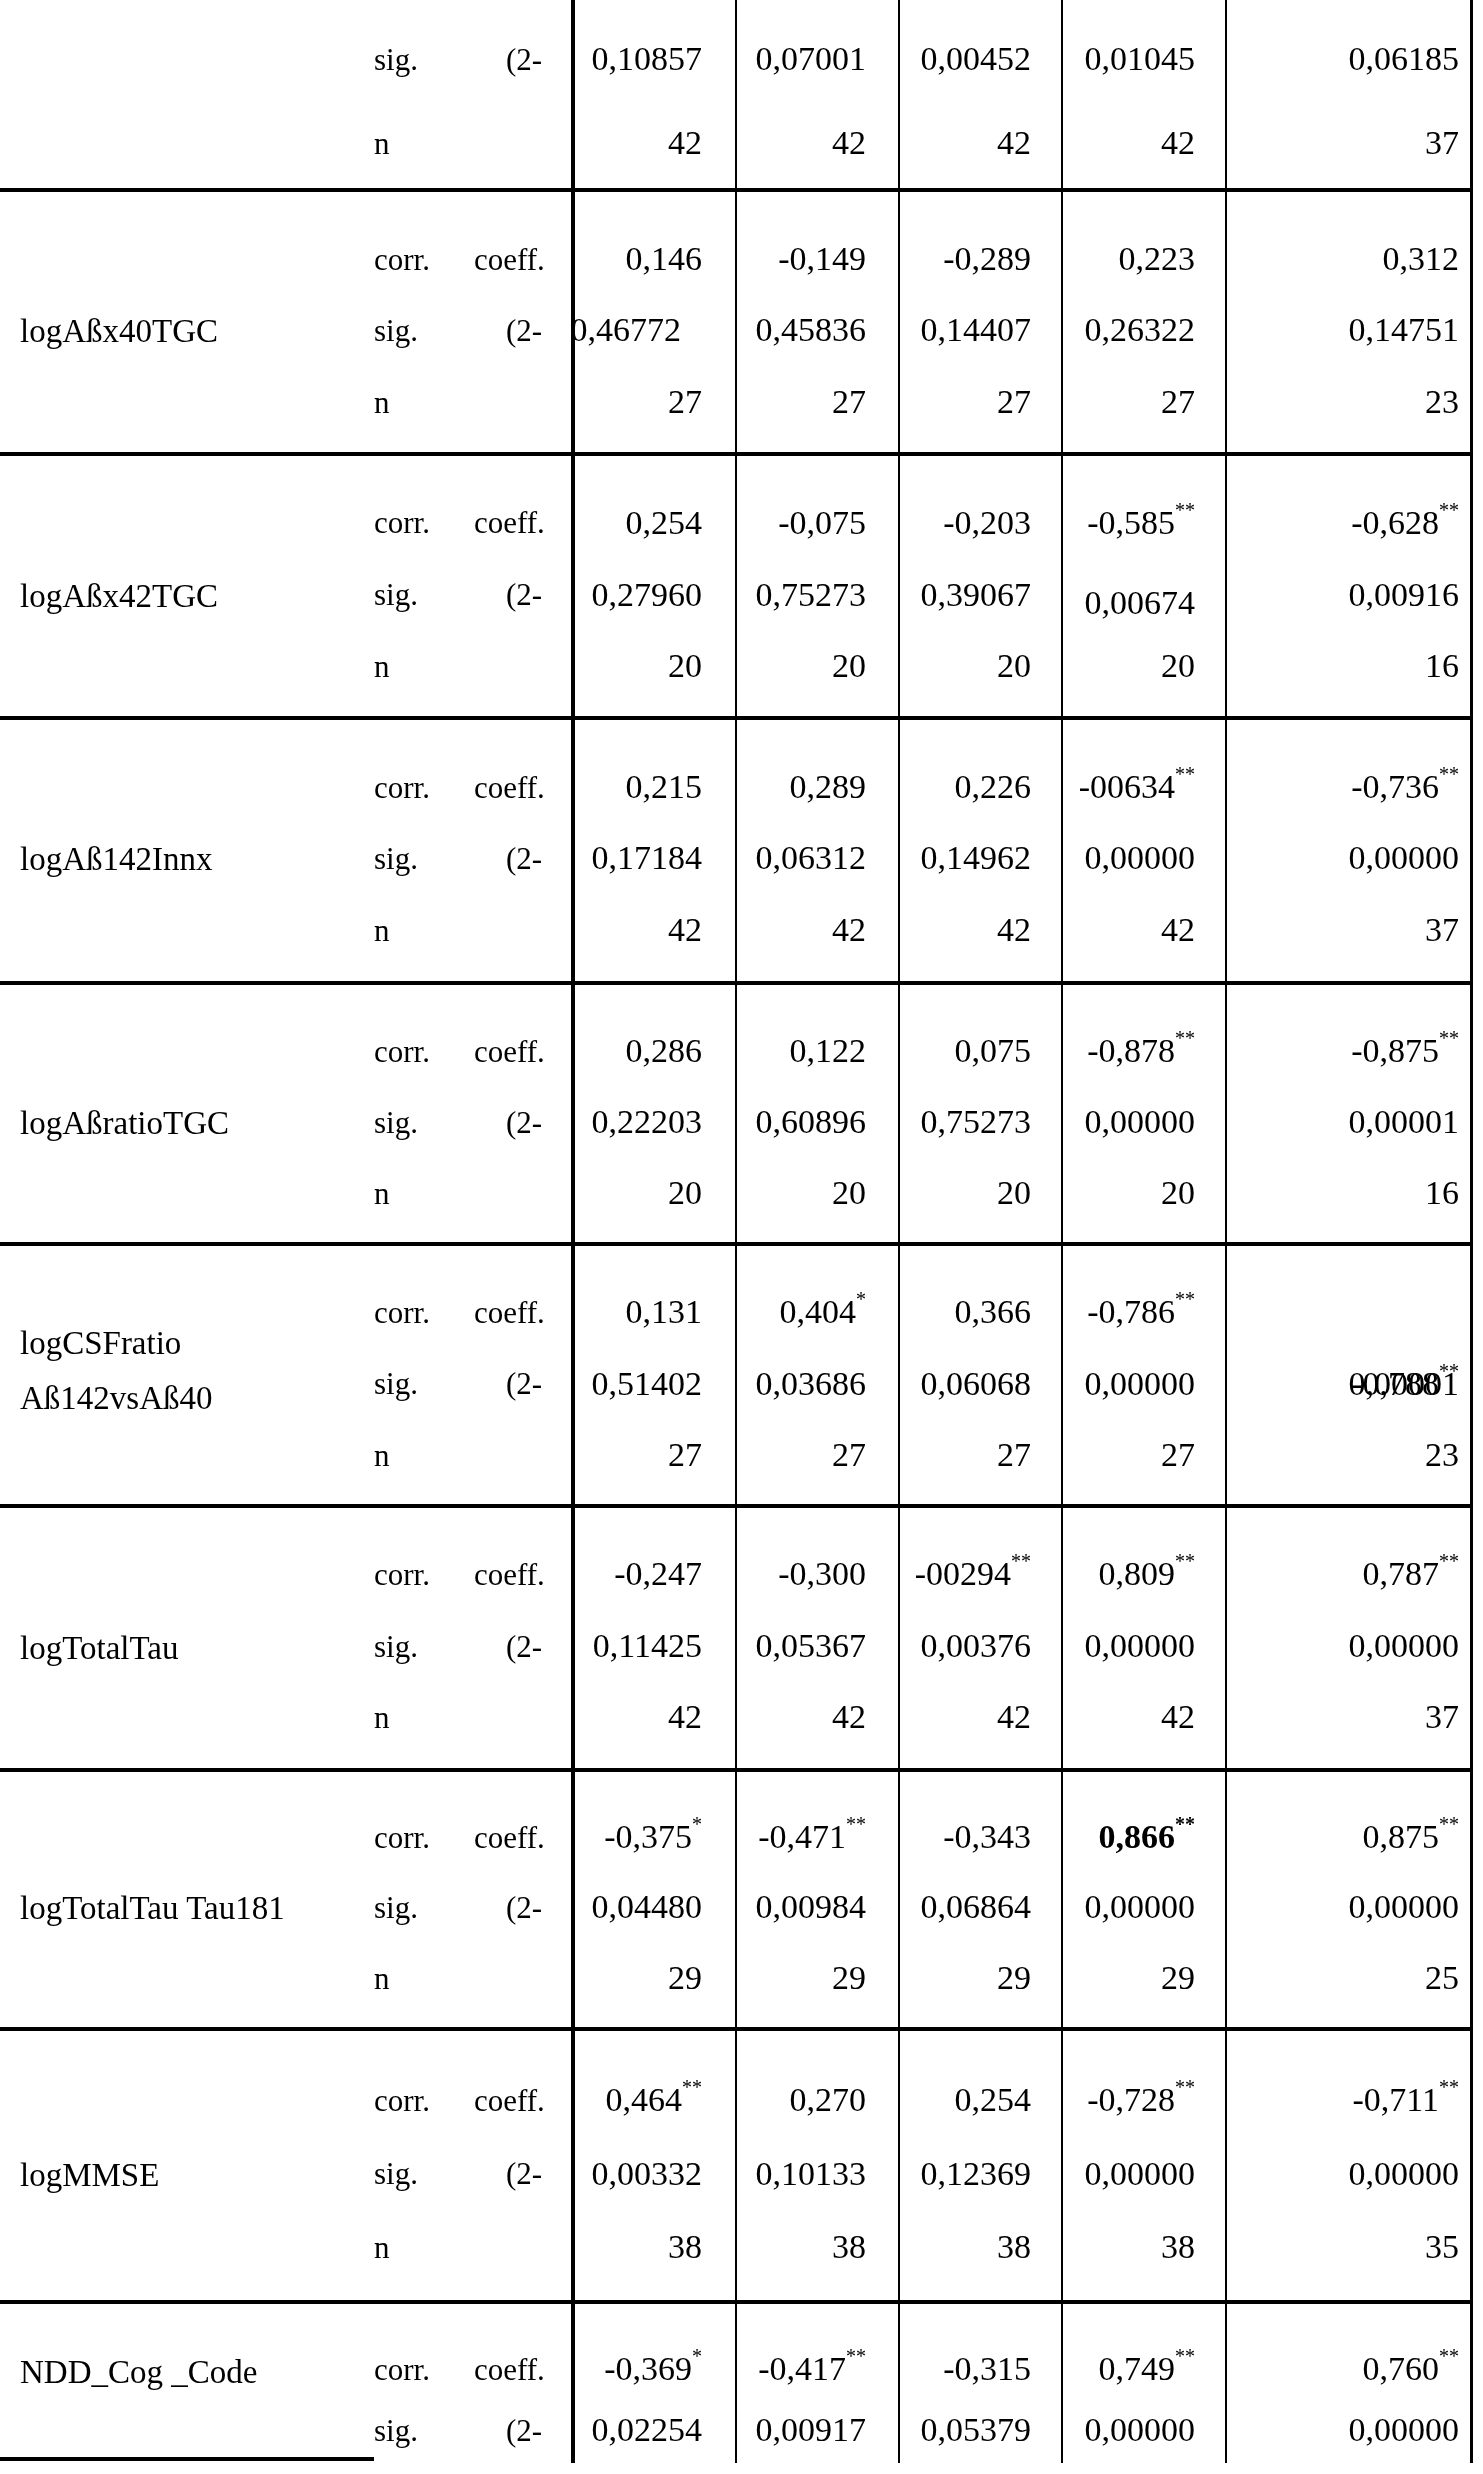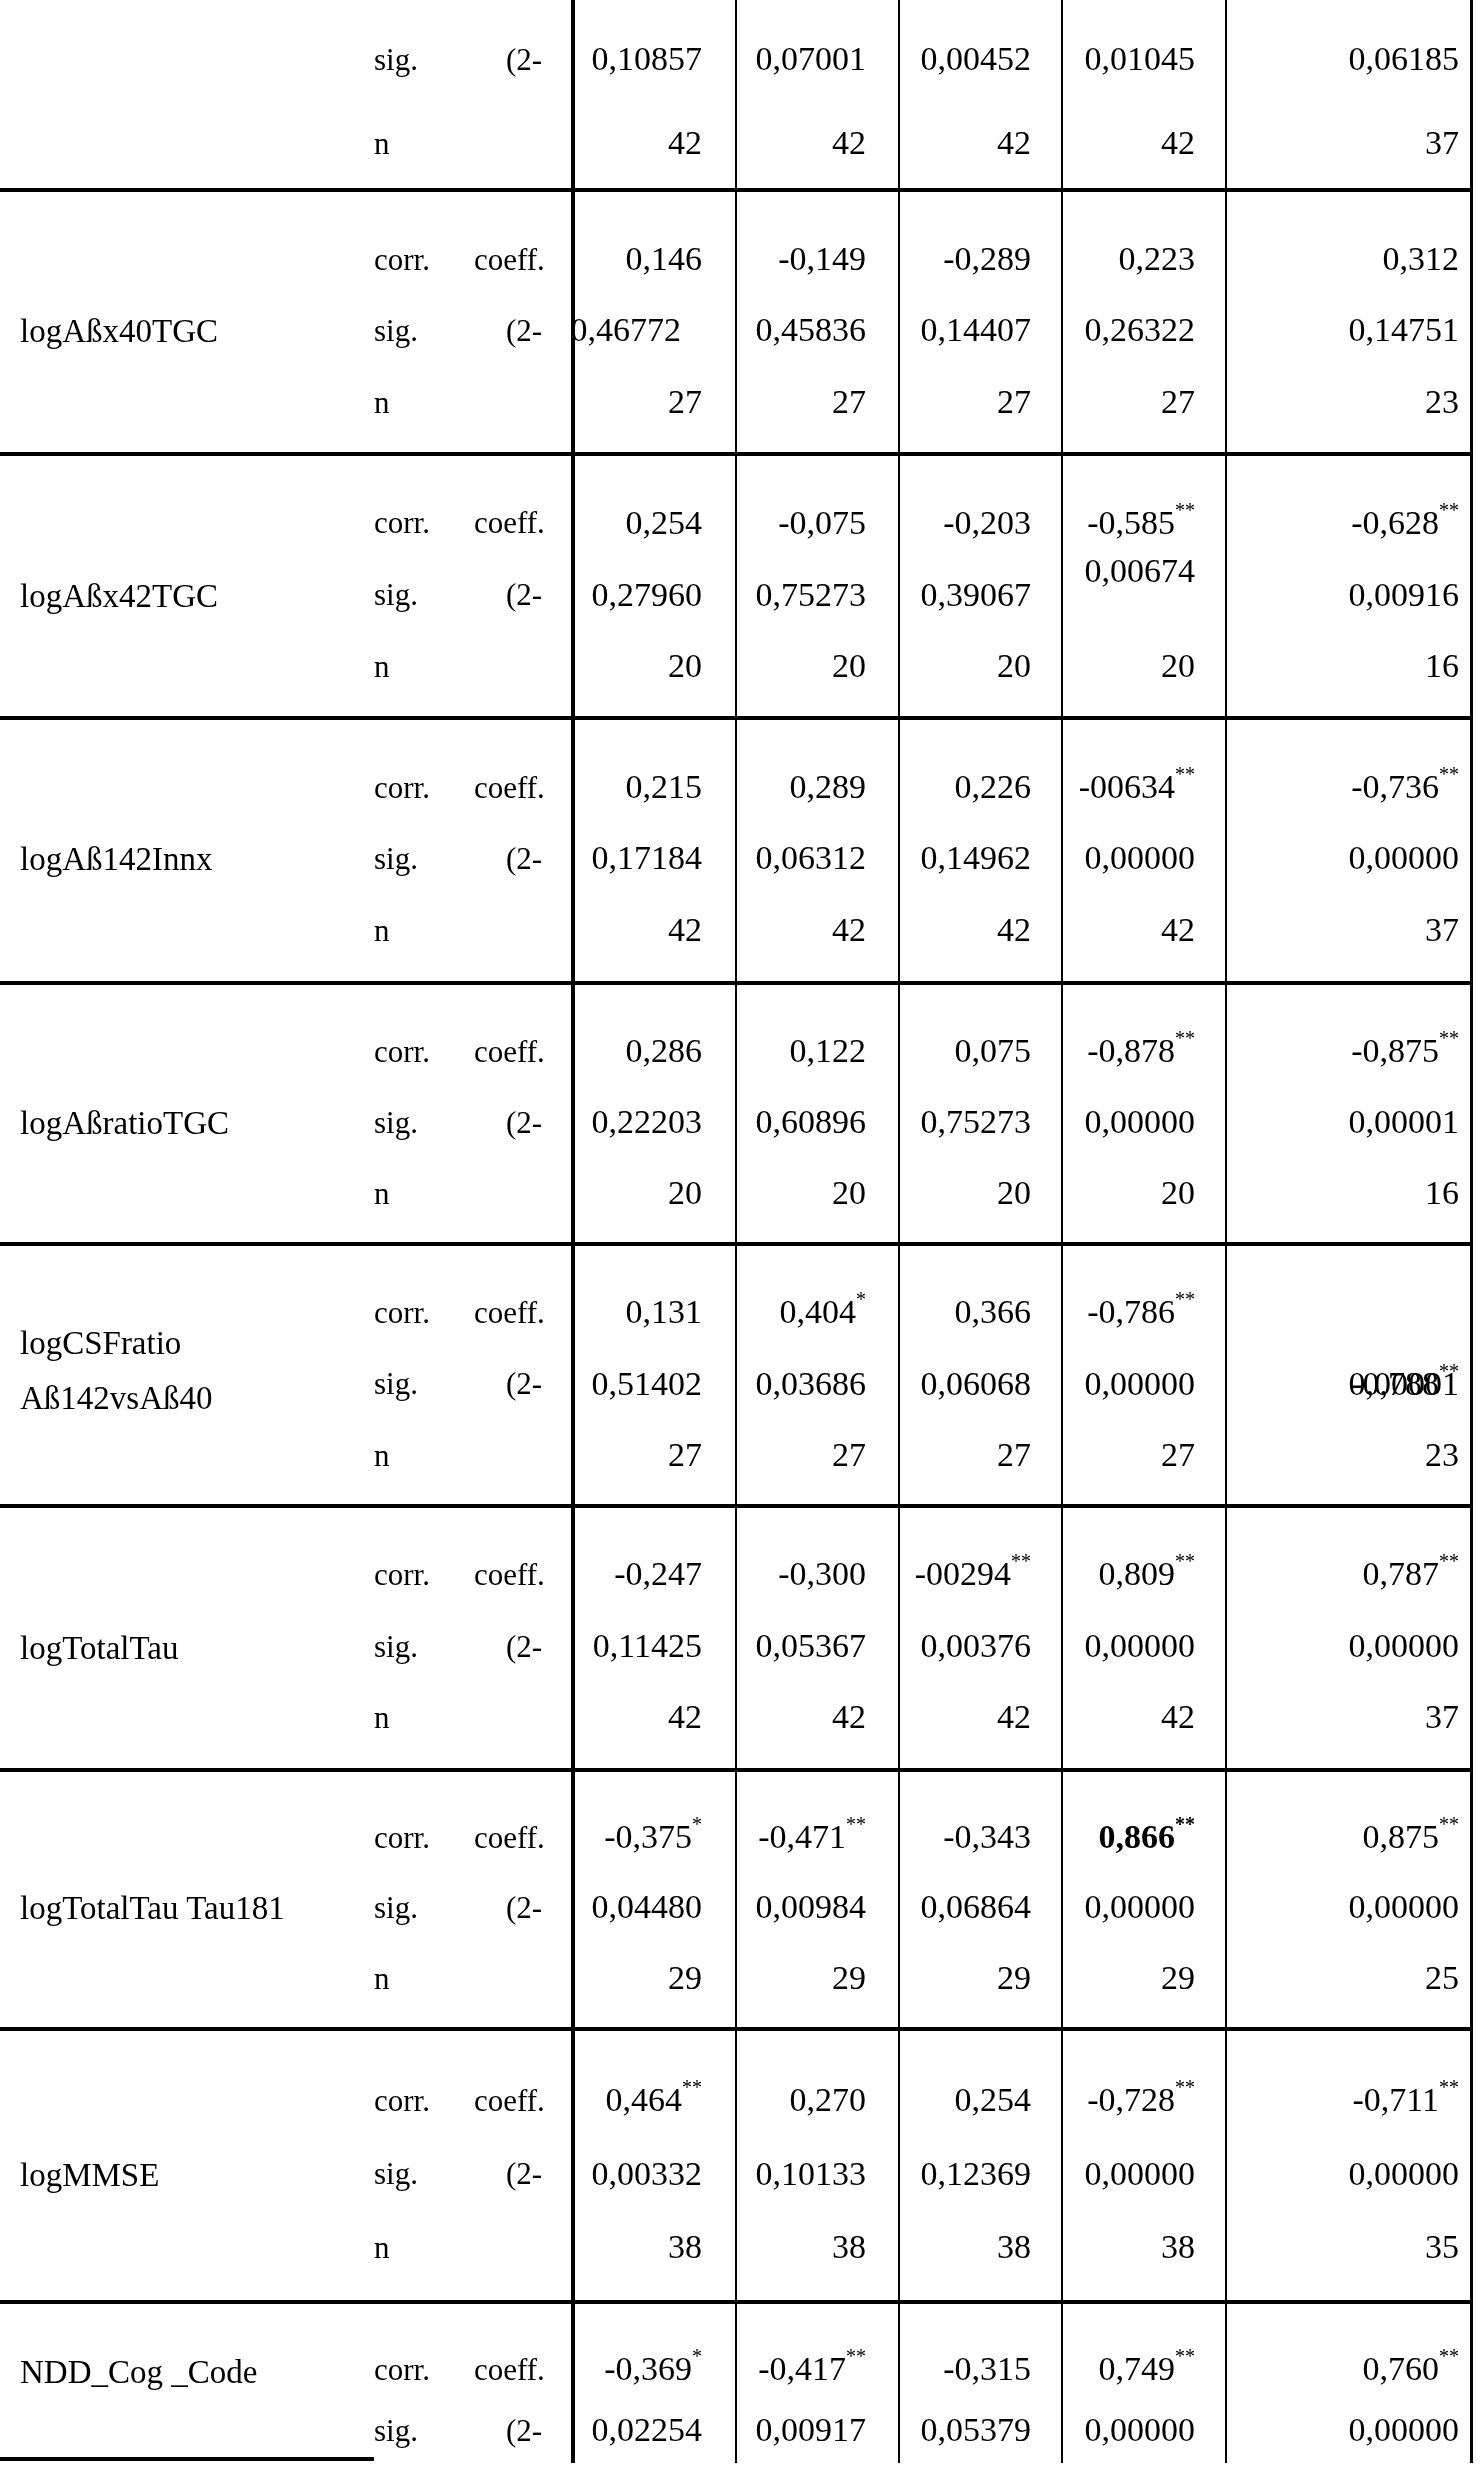--- a/index.html
+++ b/index.html
@@ -80,21 +80,21 @@
     <span class="cell" style="top: 504px; right: 781px;"><span>0,254</span><sup></sup></span>
     <span class="cell" style="top: 504px; right: 617px;"><span>-0,075</span><sup></sup></span>
     <span class="cell" style="top: 504px; right: 452px;"><span>-0,203</span><sup></sup></span>
     <span class="cell" style="top: 504px; right: 288px;"><span>-0,585</span><sup>**</sup></span>
     <span class="cell" style="top: 504px; right: 24px;"><span>-0,628</span><sup>**</sup></span>
     <span class="stat-a" style="top: 577px;">sig.</span>
     <span class="stat-b" style="top: 577px; left: 506px; right: auto;">(2-</span>
     <span class="cell" style="top: 576px; right: 781px;"><span>0,27960</span></span>
     <span class="cell" style="top: 576px; right: 617px;"><span>0,75273</span></span>
     <span class="cell" style="top: 576px; right: 452px;"><span>0,39067</span></span>
-    <span class="cell" style="top: 552px; right: 288px;"><span>0,00674</span></span>
+    <span class="cell" style="top: 584px; right: 288px;"><span>0,00674</span></span>
     <span class="cell" style="top: 576px; right: 24px;"><span>0,00916</span></span>
     <span class="stat-a" style="top: 649px;">n</span>
     <span class="cell" style="top: 647px; right: 781px;"><span>20</span></span>
     <span class="cell" style="top: 647px; right: 617px;"><span>20</span></span>
     <span class="cell" style="top: 647px; right: 452px;"><span>20</span></span>
     <span class="cell" style="top: 647px; right: 288px;"><span>20</span></span>
     <span class="cell" style="top: 647px; right: 24px;"><span>16</span></span>
     <span class="label" style="top: 837px;">logAß142Innx</span>
     <span class="stat-a" style="top: 770px;">corr.</span>
     <span class="stat-b" style="top: 770px; left: 474px; right: auto;">coeff.</span>

